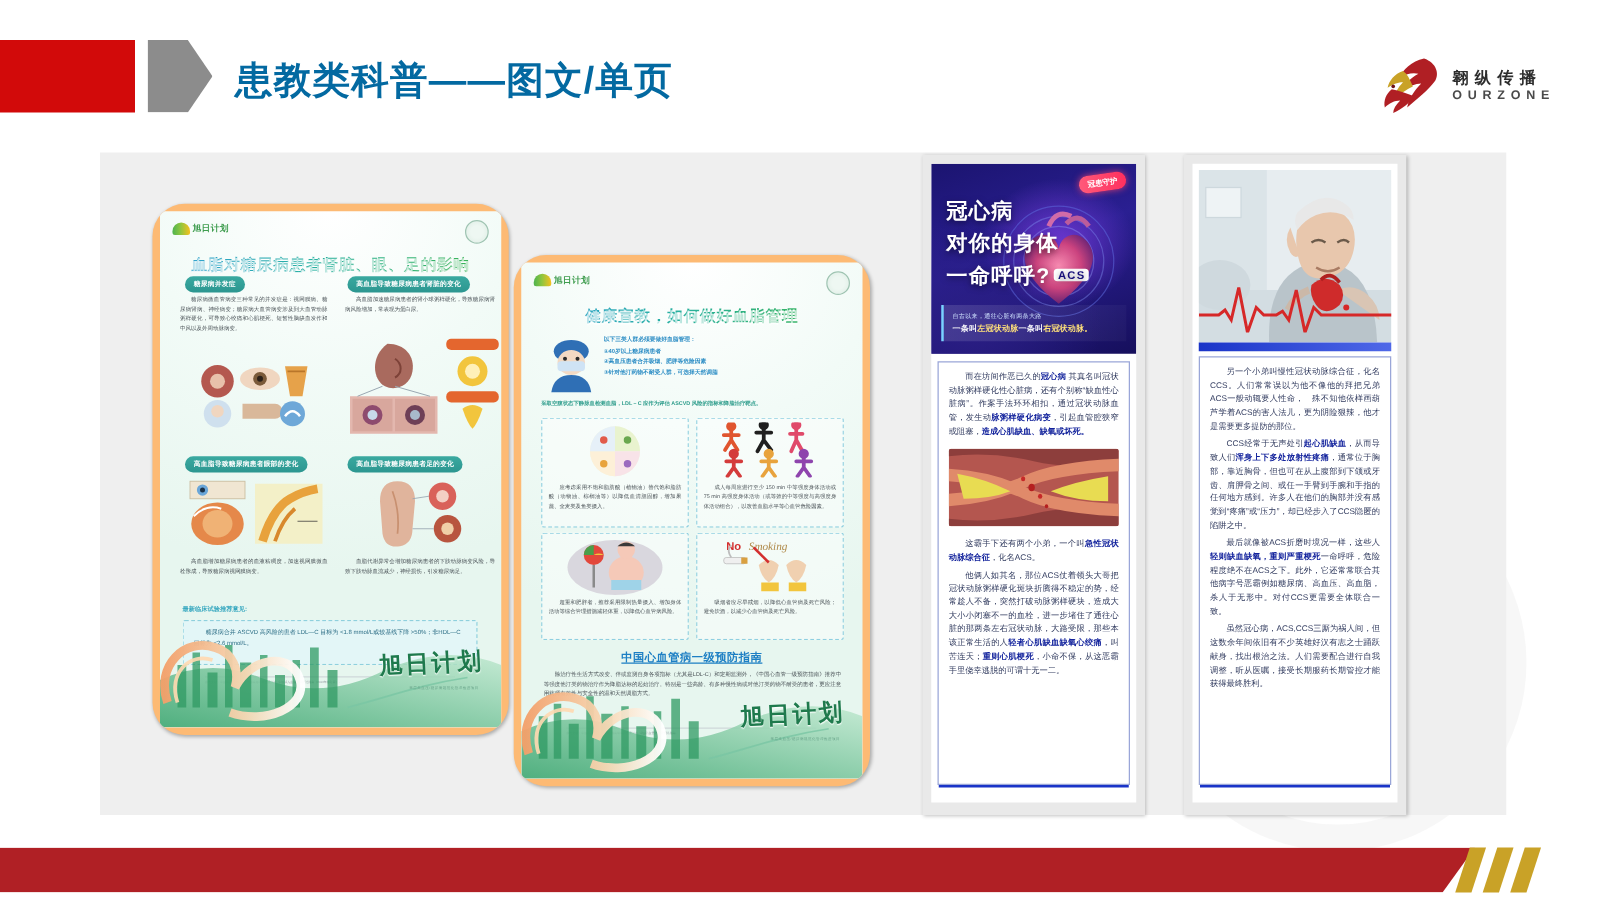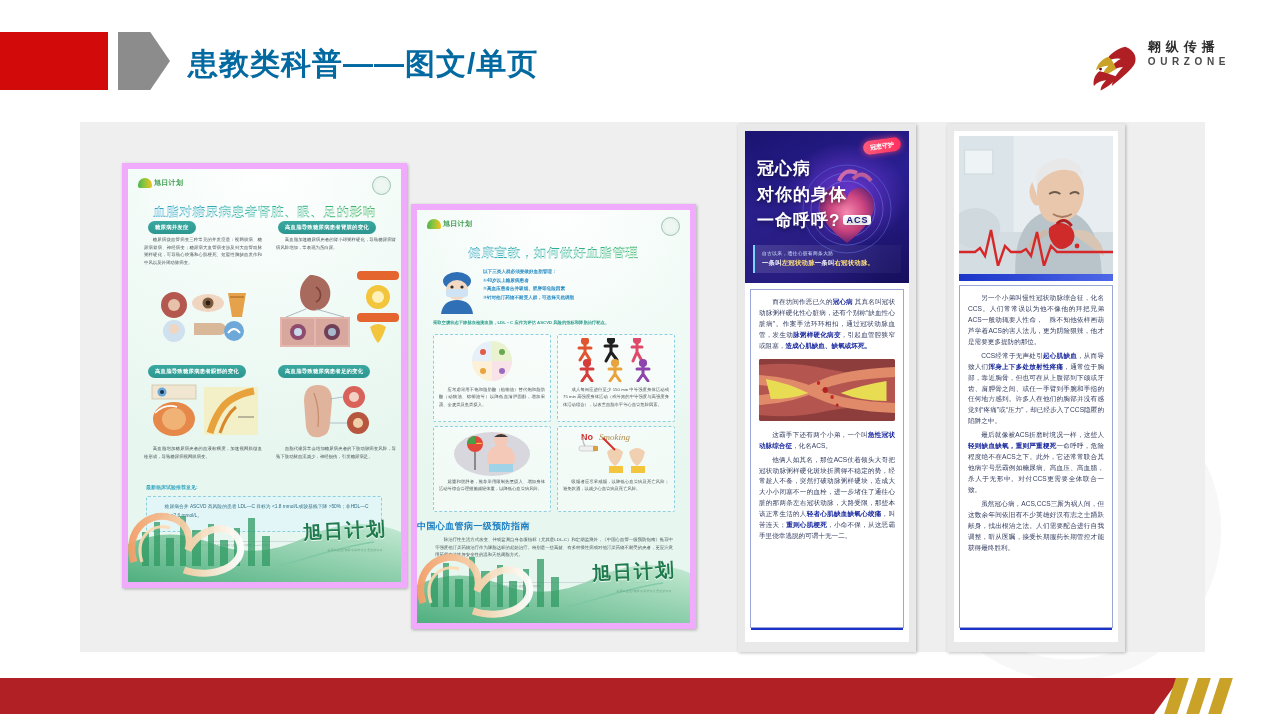--- a/index.html
+++ b/index.html
@@ -20,22 +20,22 @@
     clip-path:polygon(0 0, 62% 0, 100% 50%, 62% 100%, 0 100%);
   }
   .hdr-title{
     position:absolute;left:188px;top:44px;
     font-size:30px;font-weight:bold;color:#0369a1;letter-spacing:1px;
     white-space:nowrap;
   }
 
   
   .brand{
-    position:absolute;right:50px;top:40px;
-    display:flex;align-items:flex-start;gap:6px;
+    position:absolute;right:36px;top:40px;
+    display:flex;align-items:center;gap:6px;
   }
   .brand-mark{width:56px;height:56px;flex:0 0 auto;}
   .brand-txt{display:flex;flex-direction:column;line-height:1;}
   .brand-cn{
     font-size:13px;font-weight:bold;color:#2d2d2d;letter-spacing:5px;
     white-space:nowrap;
   }
   .brand-en{
     font-size:10px;font-weight:bold;color:#4a4a4a;letter-spacing:4.6px;
     margin-top:4px;white-space:nowrap;
@@ -48,23 +48,24 @@
   }
 
   
   .stage{
     position:absolute;left:80px;top:122px;width:1125px;height:530px;
     background:#efefef;
   }
 
   
   .poster{
-    position:absolute;background:#f0abfc;
+    position:absolute;background:#fdba74;
     box-shadow:1px 1px 3px rgba(0,0,0,.28);
     overflow:hidden;
+    border-radius:26px;
   }
   .p-a4{top:163px;width:285px;height:425px;}
   #poster1{left:122px;}
   #poster2{left:411px;margin-top:41px;}
 
   .a4-inner{
     position:absolute;inset:6px;
     background:
       radial-gradient(120% 70% at 50% 0%,#ffffff 0%,#f2fbf7 45%,#e7f6ef 100%);
     overflow:hidden;
@@ -136,22 +137,22 @@
   
   .dcard{
     position:absolute;border:1px dashed #8fcfe0;border-radius:2px;
     background:rgba(255,255,255,.45);box-sizing:border-box;
   }
   .dcap{
     position:absolute;font-size:4.3px;line-height:1.7;color:#4a5257;
     text-align:justify;text-indent:2em;
   }
   .bluehead{
-    position:absolute;left:0;right:0;text-align:left;
-    font-size:9px;font-weight:bold;color:#1d7fc4;letter-spacing:.4px;
+    position:absolute;left:0;right:0;text-align:center;
+    font-size:9px;font-weight:bold;color:#1d7fc4;letter-spacing:.4px;text-decoration:underline;
   }
   .introbar{
     position:absolute;font-size:4.6px;font-weight:bold;color:#2a8cc4;
     line-height:1.9;
   }
   .introlead{
     position:absolute;font-size:4.3px;font-weight:bold;color:#2f9d8c;
     line-height:1.6;
   }
 

